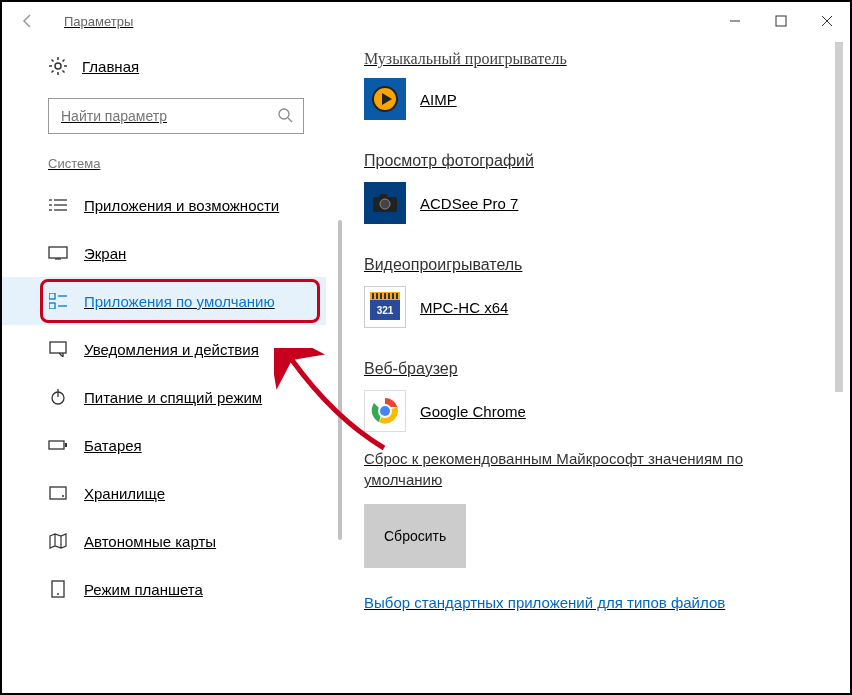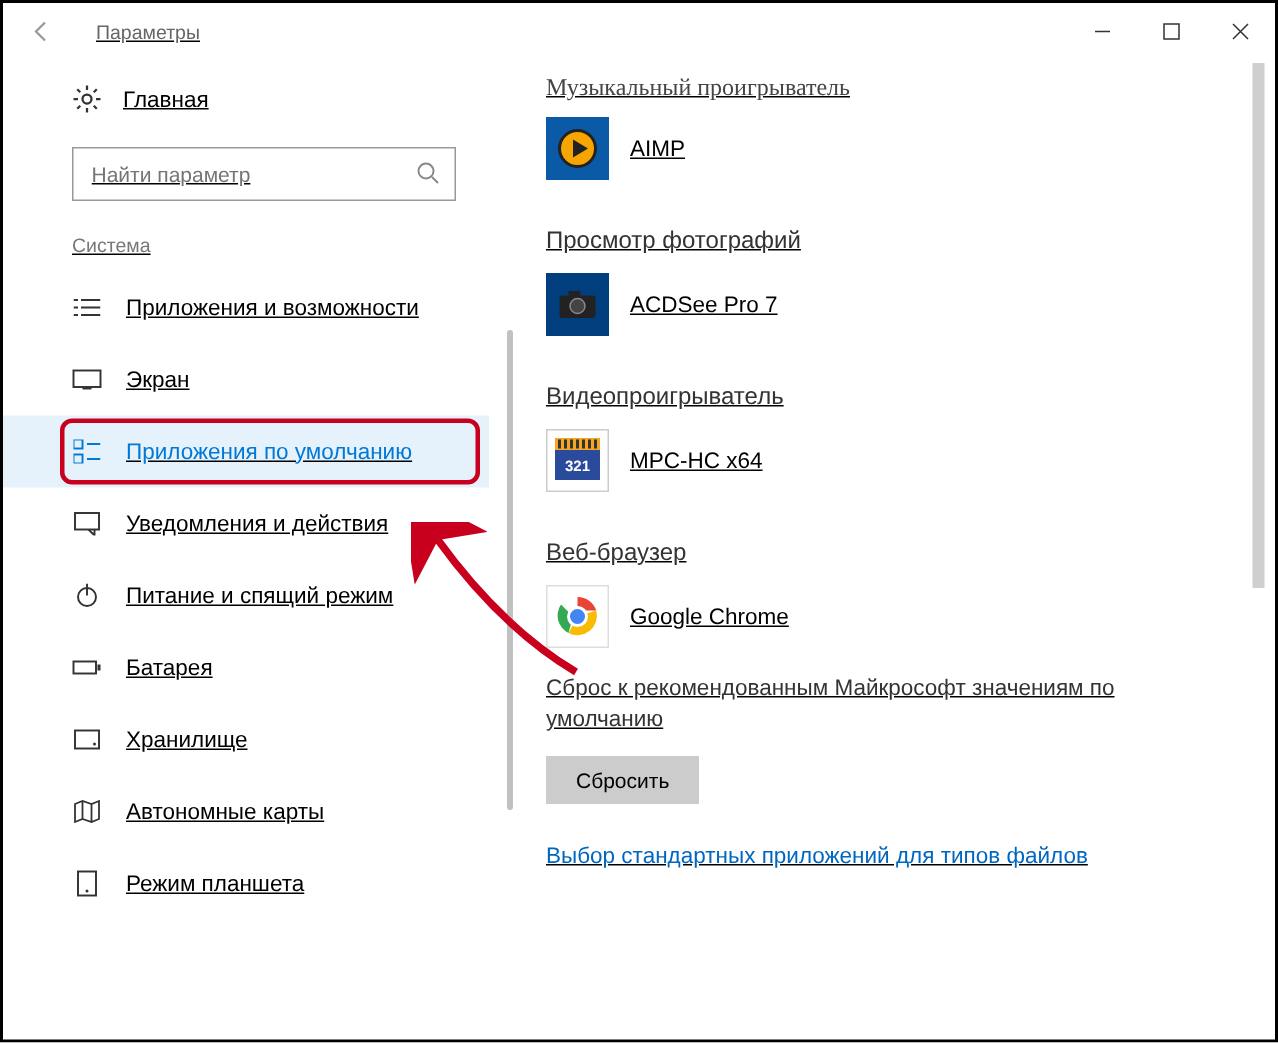--- a/index.html
+++ b/index.html
@@ -123,21 +123,21 @@
     display:flex; align-items:center; gap:14px;
   }
   .app-icon {
     width:42px; height:42px; background:#005a9e; display:flex;align-items:center;justify-content:center;
     color:#fff; font-weight:bold;
   }
   .app-label { font-size:15px; }
   .reset-block { margin-top:16px;}
   .reset-text { font-size:15px; color:#333; line-height:1.4; max-width:380px;}
   .reset-btn {
-    margin-top:14px; padding: 8px 20px; background:#ccc; border:none; font-size:14px;
+    margin-top:14px; padding: 24px 20px; background:#ccc; border:none; font-size:14px;
   }
   .link-row {
     margin-top:26px; color:#0067c0; font-size:15px;
   }
   
   .arrow-svg {
     position:absolute; left:272px; top:346px; width:120px; height:120px; pointer-events:none;
   }
 </style>
 </head>

